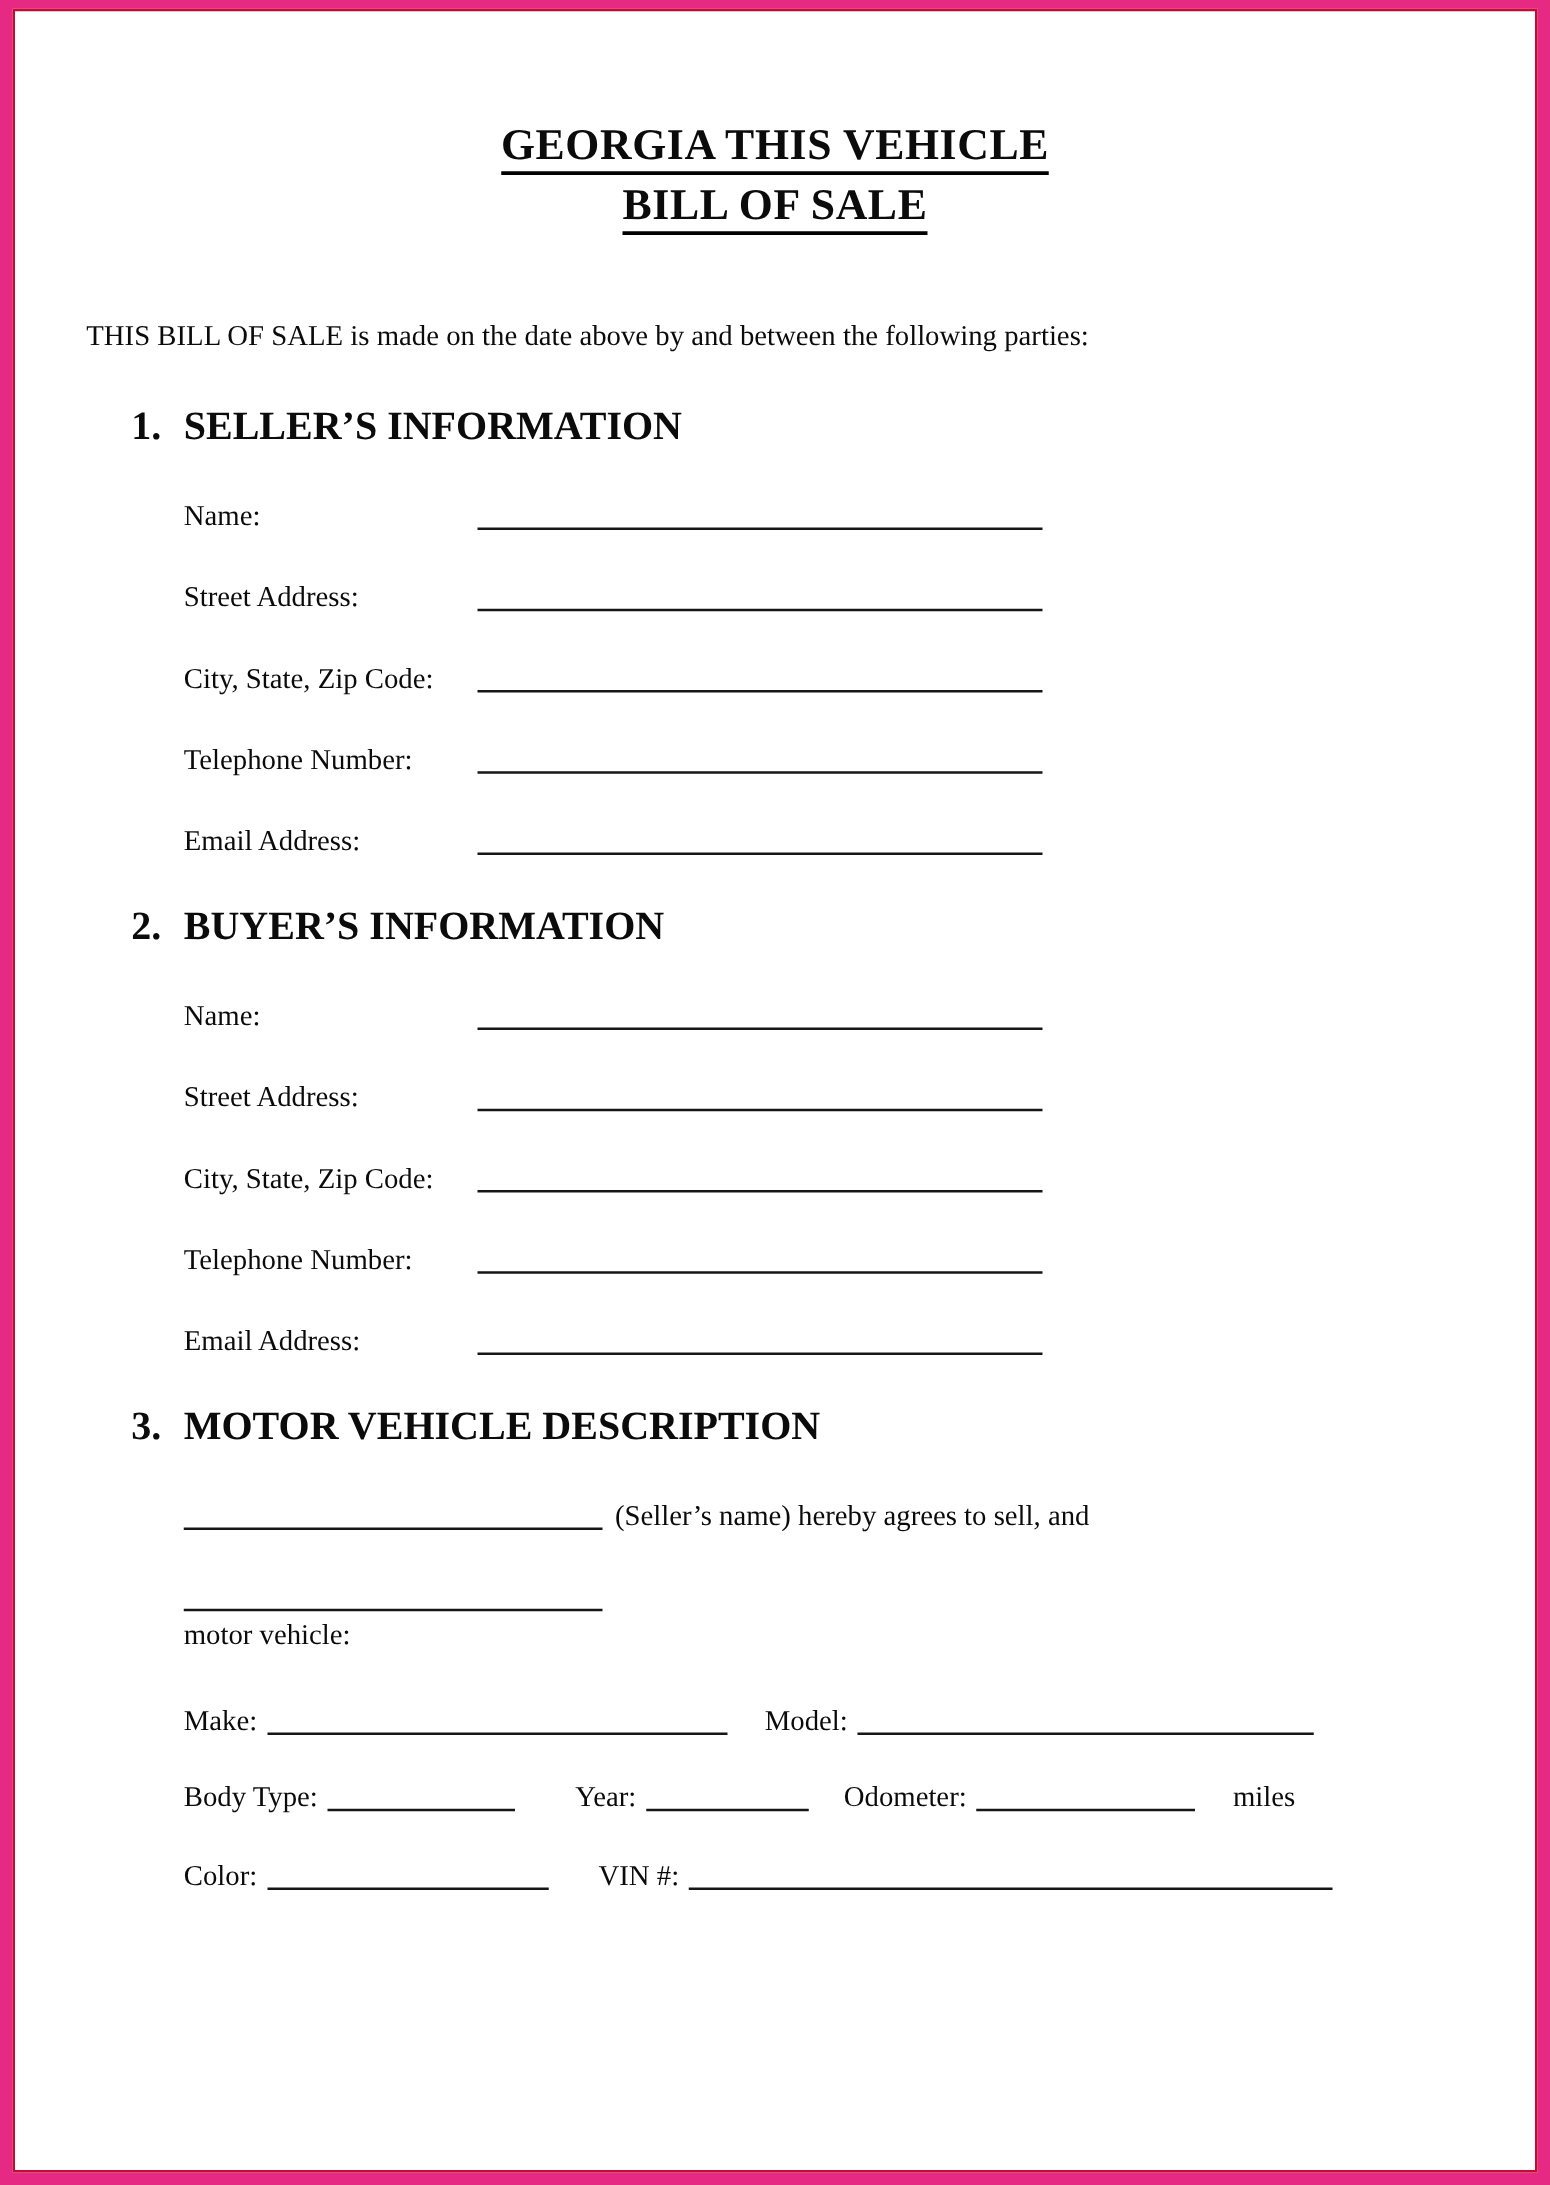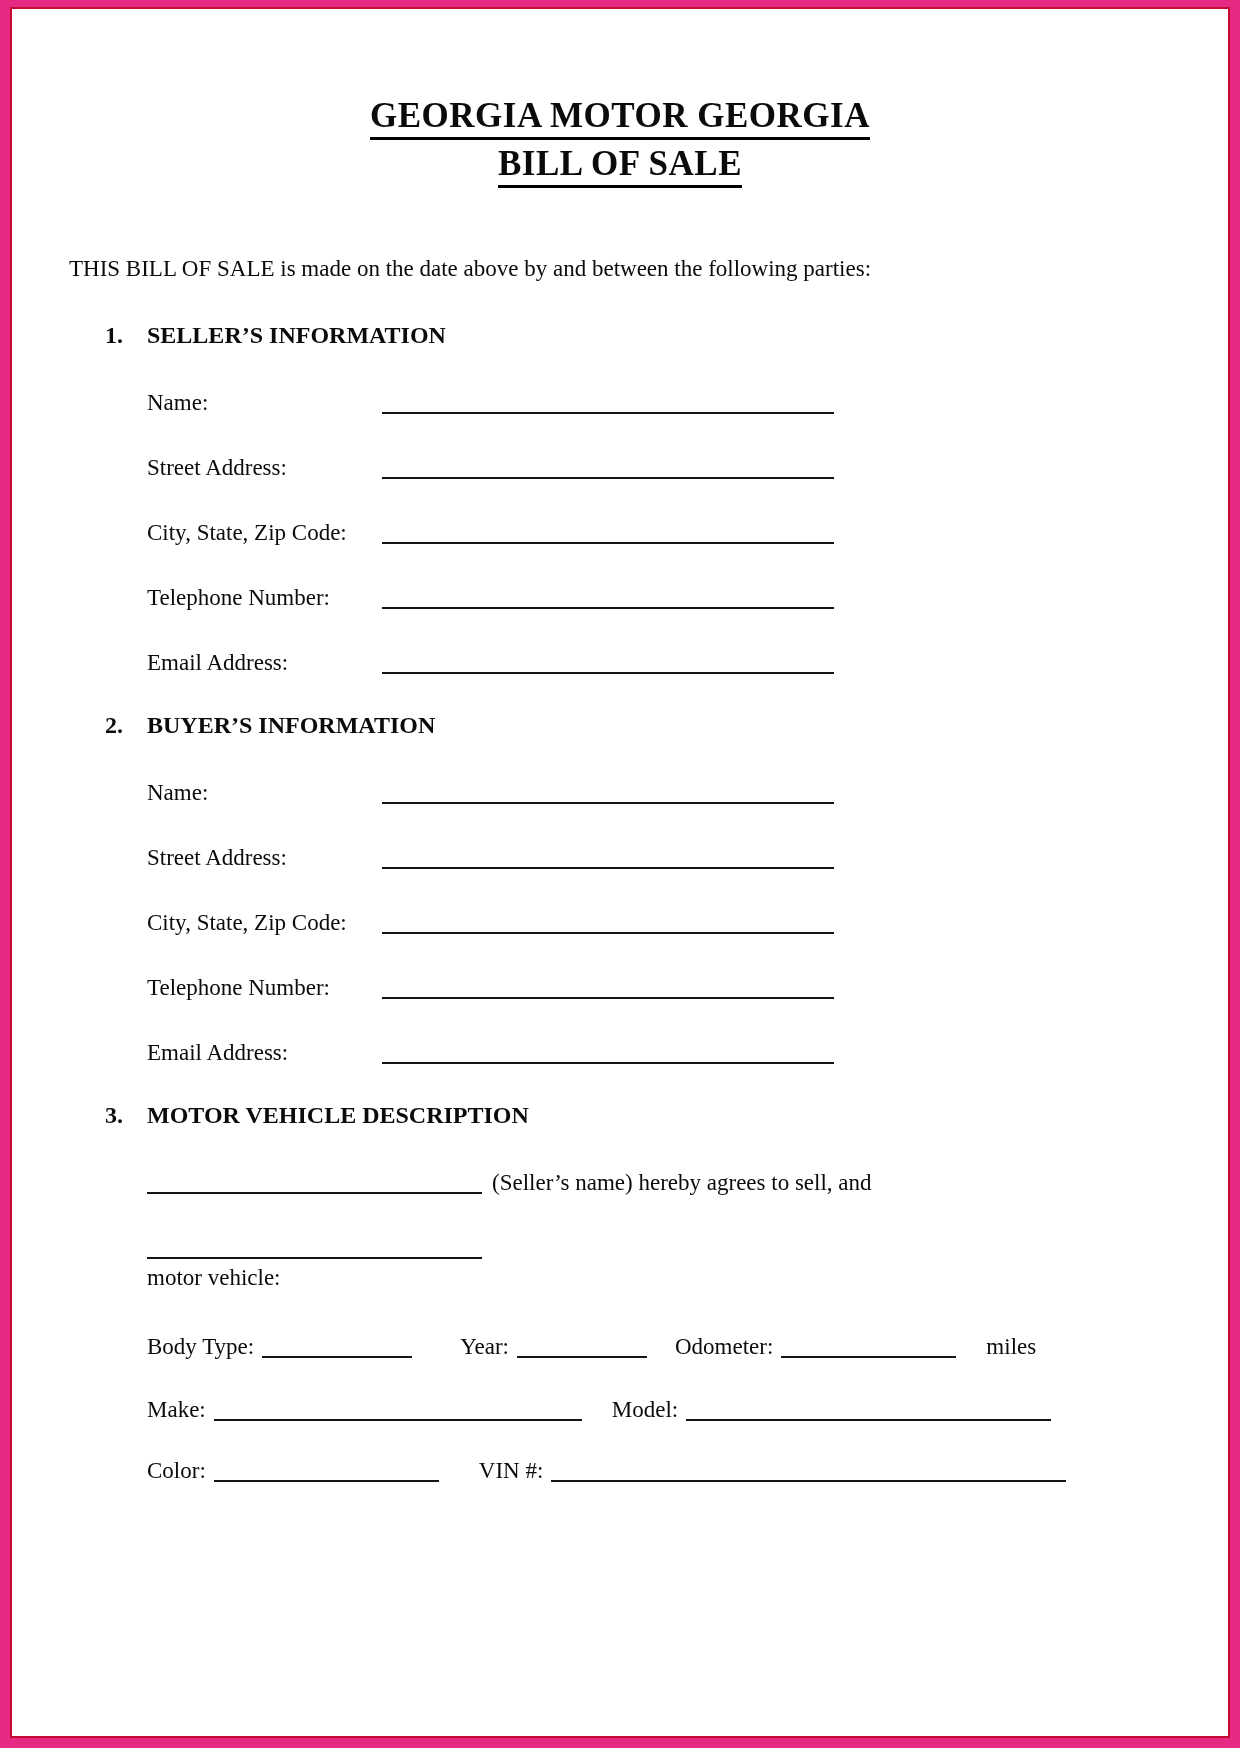--- a/index.html
+++ b/index.html
@@ -44,21 +44,21 @@
 
   
   .date-row { margin-bottom: 45px; }
   .date-label { font-weight: bold; font-size: 24px; }
   .date-blank { width: 285px; margin-left: 8px; }
 
   .intro { margin-bottom: 40px; }
 
   
   .section { margin-bottom: 36px; }
-  .sec-head { margin-left: 36px; margin-bottom: 38px; font-weight: bold; font-size: 24px; }
+  .sec-head { margin-left: 36px; margin-bottom: 38px; font-weight: bold; font-size: 32px; }
   .sec-num { display: inline-block; width: 42px; }
   .sec-body { margin-left: 78px; }
 
   .frow { margin-bottom: 36px; white-space: nowrap; }
   .flabel { display: inline-block; width: 235px; }
   .fline { width: 452px; }
 
   
   .clause-row { margin-bottom: 36px; }
   .name-blank { width: 335px; }
@@ -84,21 +84,21 @@
   .lbl-vin { margin-left: 40px; }
   .blank-vin { width: 515px; }
 </style>
 </head>
 <body>
 
 <div class="frame">
   <div class="page">
 
     <div class="title-block">
-      <span class="title-line">GEORGIA MOTOR GEORGIA</span><br>
+      <span class="title-line">GEORGIA THIS VEHICLE</span><br>
       <span class="title-line">BILL OF SALE</span>
     </div>
 
 
     <div class="intro">THIS BILL OF SALE is made on the date above by and between the following parties:</div>
 
     <div class="section">
       <div class="sec-head">
         <span class="sec-num">1.</span><span>SELLER’S INFORMATION</span>
       </div>
@@ -154,26 +154,26 @@
           <span class="blank name-blank"></span><span class="clause-text">(Seller’s name) hereby agrees to sell, and</span>
         </div>
 
         <div class="clause-wrap">
           <div>
             <span class="blank name-blank"></span>
           </div>
           <div class="line2">motor vehicle:</div>
         </div>
 
+        <div class="v-row v-row-make">
+          <span>Make:</span><span class="blank vb blank-make"></span><span class="lbl-model">Model:</span><span class="blank vb blank-model"></span>
+        </div>
+
         <div class="v-row v-row-body">
           <span>Body Type:</span><span class="blank vb blank-bodytype"></span><span class="lbl-year">Year:</span><span class="blank vb blank-year"></span><span class="lbl-odometer">Odometer:</span><span class="blank vb blank-odometer"></span><span class="lbl-miles">miles</span>
-        </div>
-
-        <div class="v-row v-row-make">
-          <span>Make:</span><span class="blank vb blank-make"></span><span class="lbl-model">Model:</span><span class="blank vb blank-model"></span>
         </div>
 
         <div class="v-row">
           <span>Color:</span><span class="blank vb blank-color"></span><span class="lbl-vin">VIN #:</span><span class="blank vb blank-vin"></span>
         </div>
 
       </div>
     </div>
 
   </div>

